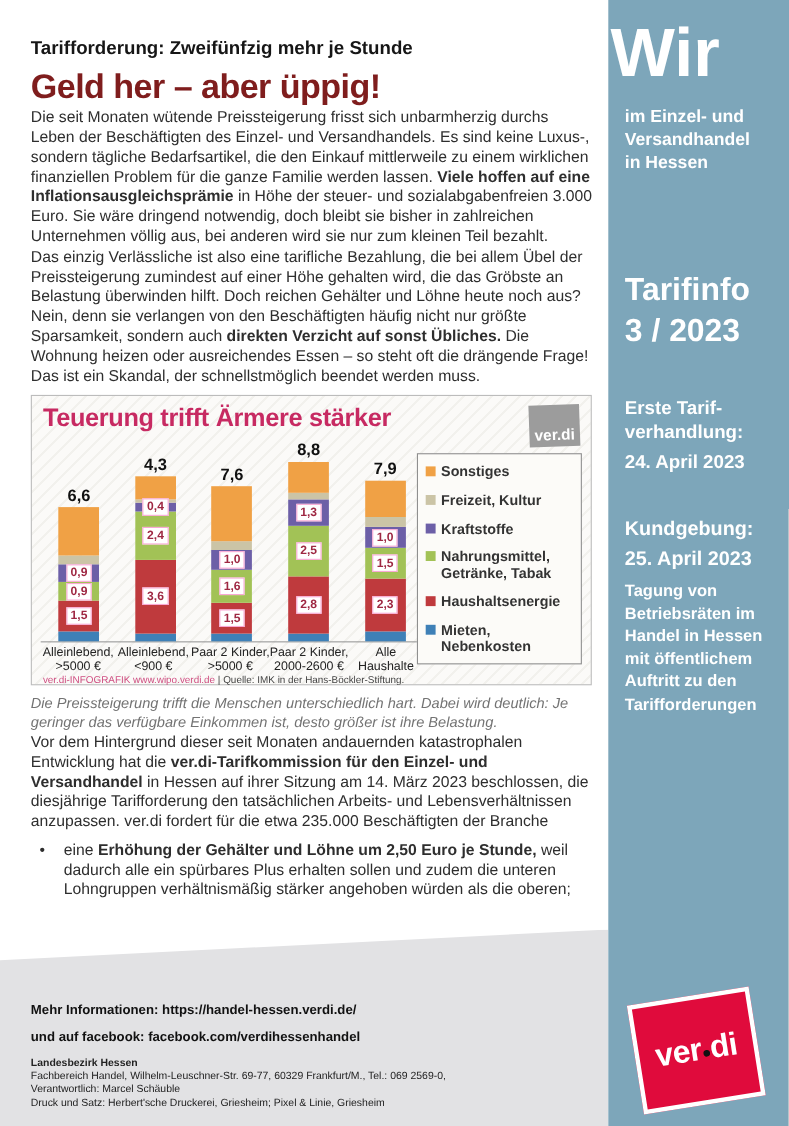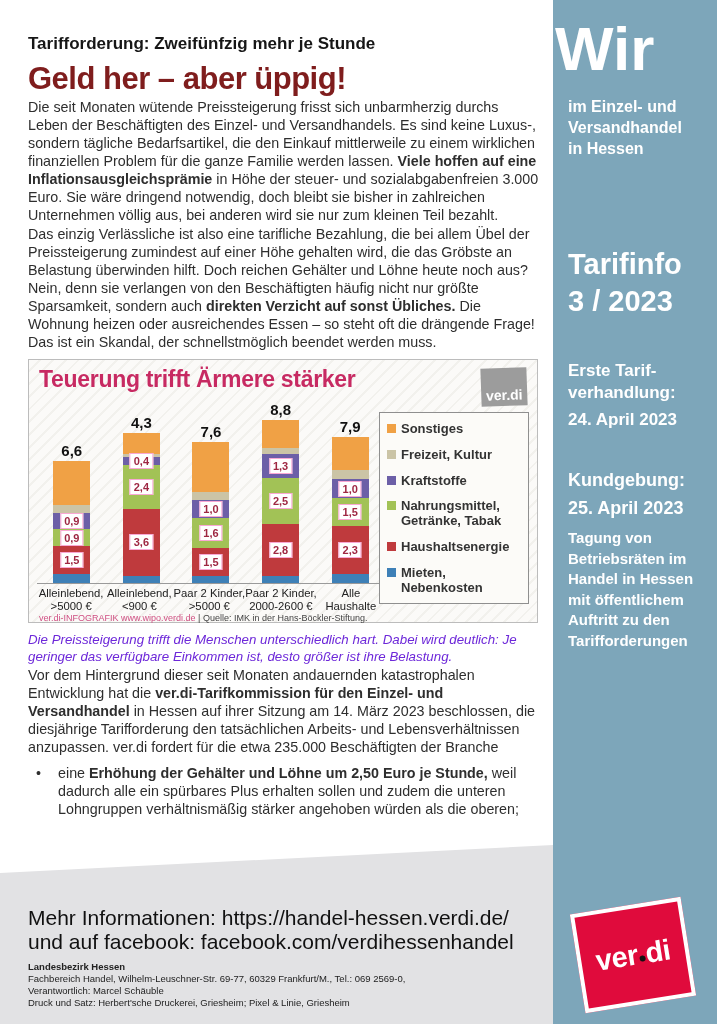--- a/index.html
+++ b/index.html
@@ -37,27 +37,27 @@
   .xlabel { flex:1; text-align:center; font-size:11.3px; line-height:13px; color:#222; white-space:nowrap; }
   .chart-source { position:absolute; left:10px; top:253px; font-size:9px; }
   .chart-source .src-red { color:#cf4f82; }
   .chart-source .src-black { color:#444; }
   .legend { position:absolute; right:8px; top:52px; width:150px; height:192px; background:#fcfbf8;
             border:1px solid #8f8f8f; padding:8px 7px; display:flex; flex-direction:column;
             justify-content:space-between; }
   .legend-item { display:flex; align-items:flex-start; font-size:13px; font-weight:700; color:#333; line-height:15px; }
   .legend-swatch { width:9px; height:9px; flex:none; margin:3px 5px 0 0; }
 
-  .caption { margin-top:8px; font-size:13.3px; line-height:17px; font-style:italic; color:#6d28d9; }
+  .caption { margin-top:8px; font-size:13.3px; line-height:17px; font-style:italic; color:#737373; }
 
   
   .bottom-band { position:absolute; left:0; top:845px; width:553px; height:179px; background:#e2e2e4;
                  clip-path:polygon(0 28px, 100% 0, 100% 100%, 0 100%); }
   .footer { position:absolute; left:28px; top:906px; width:514px; color:#111; }
-  .info-line { font-size:21px; font-weight:400; line-height:24px; }
+  .info-line { font-size:12px; font-weight:700; line-height:24px; }
   .imprint { margin-top:7px; font-size:9.5px; line-height:12px; color:#222; }
   .imprint-line:first-child { font-weight:700; }
 
   
   .sidebar { position:absolute; left:553px; top:0; width:164px; height:1024px; color:#fff; }
   .sb-wir { position:absolute; left:2px; top:18px; font-size:62px; font-weight:700; line-height:62px; }
   .sb-wir-sub { position:absolute; left:15px; top:96px; font-size:16px; font-weight:700; line-height:21px; }
   .sb-tarifinfo { position:absolute; left:15px; top:246px; font-size:29px; font-weight:700; line-height:37px; }
   .sb-verhandlung { position:absolute; left:15px; top:360px; font-size:17px; font-weight:700; line-height:22px; }
   .sb-verhandlung-date { position:absolute; left:15px; top:410px; font-size:17px; font-weight:700; }

